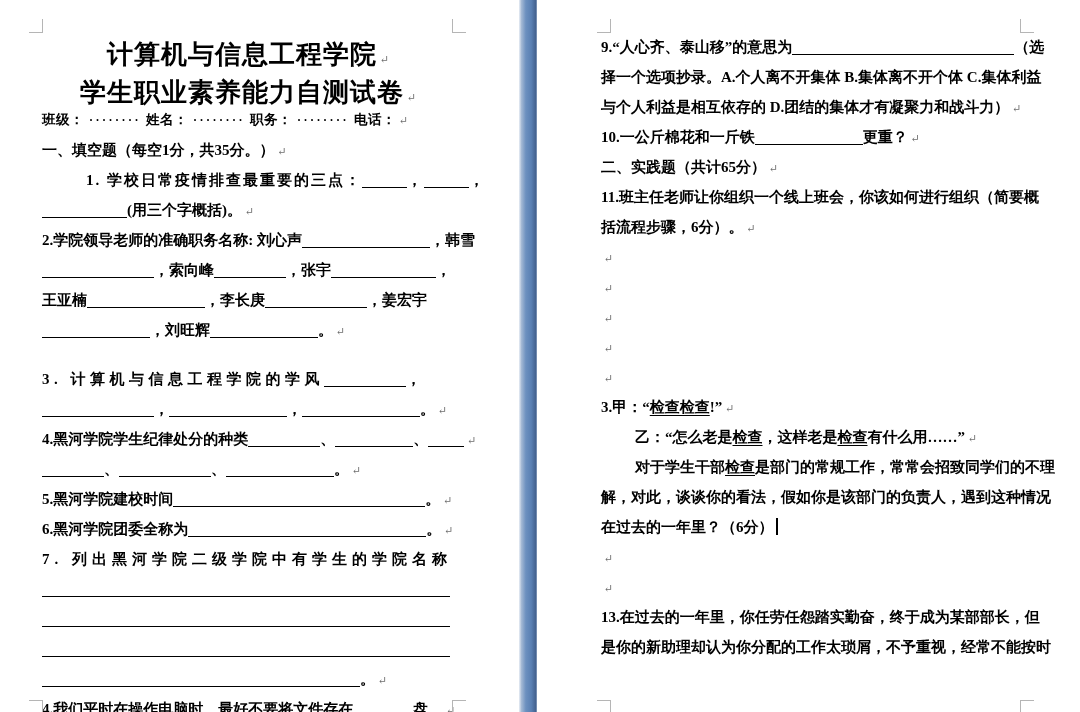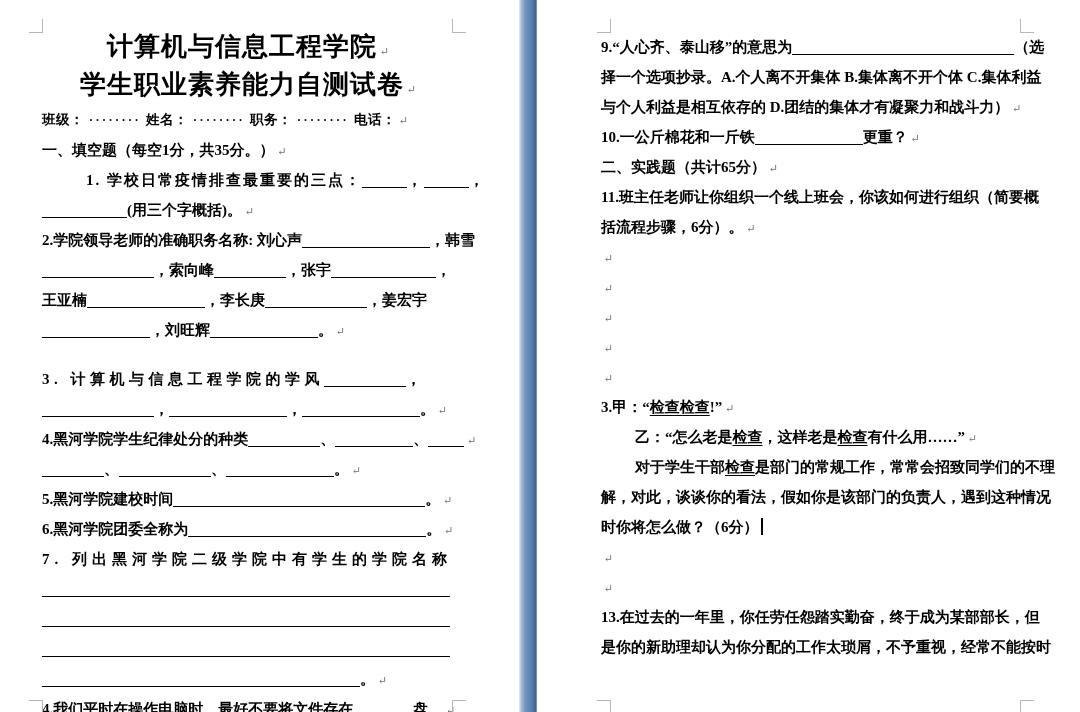--- a/index.html
+++ b/index.html
@@ -7,21 +7,21 @@
          font-family:"Liberation Serif","DejaVu Serif",serif;color:#000;}
   .page{position:absolute;top:0;height:712px;background:#ffffff;}
   #leftPage{left:0;width:519px;}
   #rightPage{left:537px;width:543px;}
   .divider{position:absolute;left:519px;top:0;width:18px;height:712px;
            background:linear-gradient(90deg,#e9eef5 0%,#a3b8d4 14%,#6c90bf 38%,#5a80b3 68%,#44628f 93%,#93a7c4 100%);}
   .content{position:absolute;font-weight:bold;}
   #leftPage .content{left:42px;top:28px;width:412px;}
   #rightPage .content{left:64px;top:32px;width:442px;}
   .line{height:30px;line-height:30px;font-size:15px;white-space:nowrap;}
-  .title{height:38px;line-height:38px;font-size:26px;text-align:center;letter-spacing:1px;}
+  .title{height:38px;line-height:54px;font-size:26px;text-align:center;letter-spacing:1px;}
   .info{height:31px;line-height:31px;font-size:13.5px;letter-spacing:.5px;}
   .ls2{letter-spacing:2px;margin-left:44px;}
   .ls4{letter-spacing:4.5px;margin-top:19px;}
   .ls5{letter-spacing:5px;}
   .blank{display:inline-block;border-bottom:1.5px solid #000;height:14px;vertical-align:-3px;}
   .utxt{text-decoration:underline;text-underline-offset:3px;}
   .dots{letter-spacing:2.5px;margin:0 5px;font-size:12px;}
   .pm{color:#6f6f6f;font-size:11px;margin-left:3px;letter-spacing:0;font-weight:normal;}
   .cursor{display:inline-block;width:2px;height:17px;background:#000;vertical-align:-3px;margin-left:2px;}
   .crop{position:absolute;width:13px;height:13px;border:0 solid #b5b5b5;}
@@ -75,21 +75,21 @@
         <div class="line"><span class="txt">括流程步骤，6分）。</span><span class="pm">↵</span></div>
         <div class="line"><span class="pm">↵</span></div>
         <div class="line"><span class="pm">↵</span></div>
         <div class="line"><span class="pm">↵</span></div>
         <div class="line"><span class="pm">↵</span></div>
         <div class="line"><span class="pm">↵</span></div>
         <div class="line"><span class="txt">3.甲：“</span><span class="utxt">检查检查</span><span class="txt">!”</span><span class="pm">↵</span></div>
         <div class="line" style="padding-left: 34px;"><span class="txt">乙：“怎么老是</span><span class="utxt">检查</span><span class="txt">，这样老是</span><span class="utxt">检查</span><span class="txt">有什么用……”</span><span class="pm">↵</span></div>
         <div class="line" style="padding-left: 34px;"><span class="txt">对于学生干部</span><span class="utxt">检查</span><span class="txt">是部门的常规工作，常常会招致同学们的不理</span></div>
         <div class="line"><span class="txt">解，对此，谈谈你的看法，假如你是该部门的负责人，遇到这种情况</span></div>
-        <div class="line"><span class="txt">时你将怎么做？（6分）</span><span class="cursor"></span></div>
+        <div class="line"><span class="txt">在过去的一年里？（6分）</span><span class="cursor"></span></div>
         <div class="line"><span class="pm">↵</span></div>
         <div class="line"><span class="pm">↵</span></div>
         <div class="line"><span class="txt">13.在过去的一年里，你任劳任怨踏实勤奋，终于成为某部部长，但</span></div>
         <div class="line"><span class="txt">是你的新助理却认为你分配的工作太琐屑，不予重视，经常不能按时</span></div>
       </div>
   </div>
 
   <div class="crop crop-tl" style="left:29px;top:19px;"></div>
   <div class="crop crop-tr" style="left:452px;top:19px;"></div>
   <div class="crop crop-bl" style="left:29px;top:700px;"></div>

